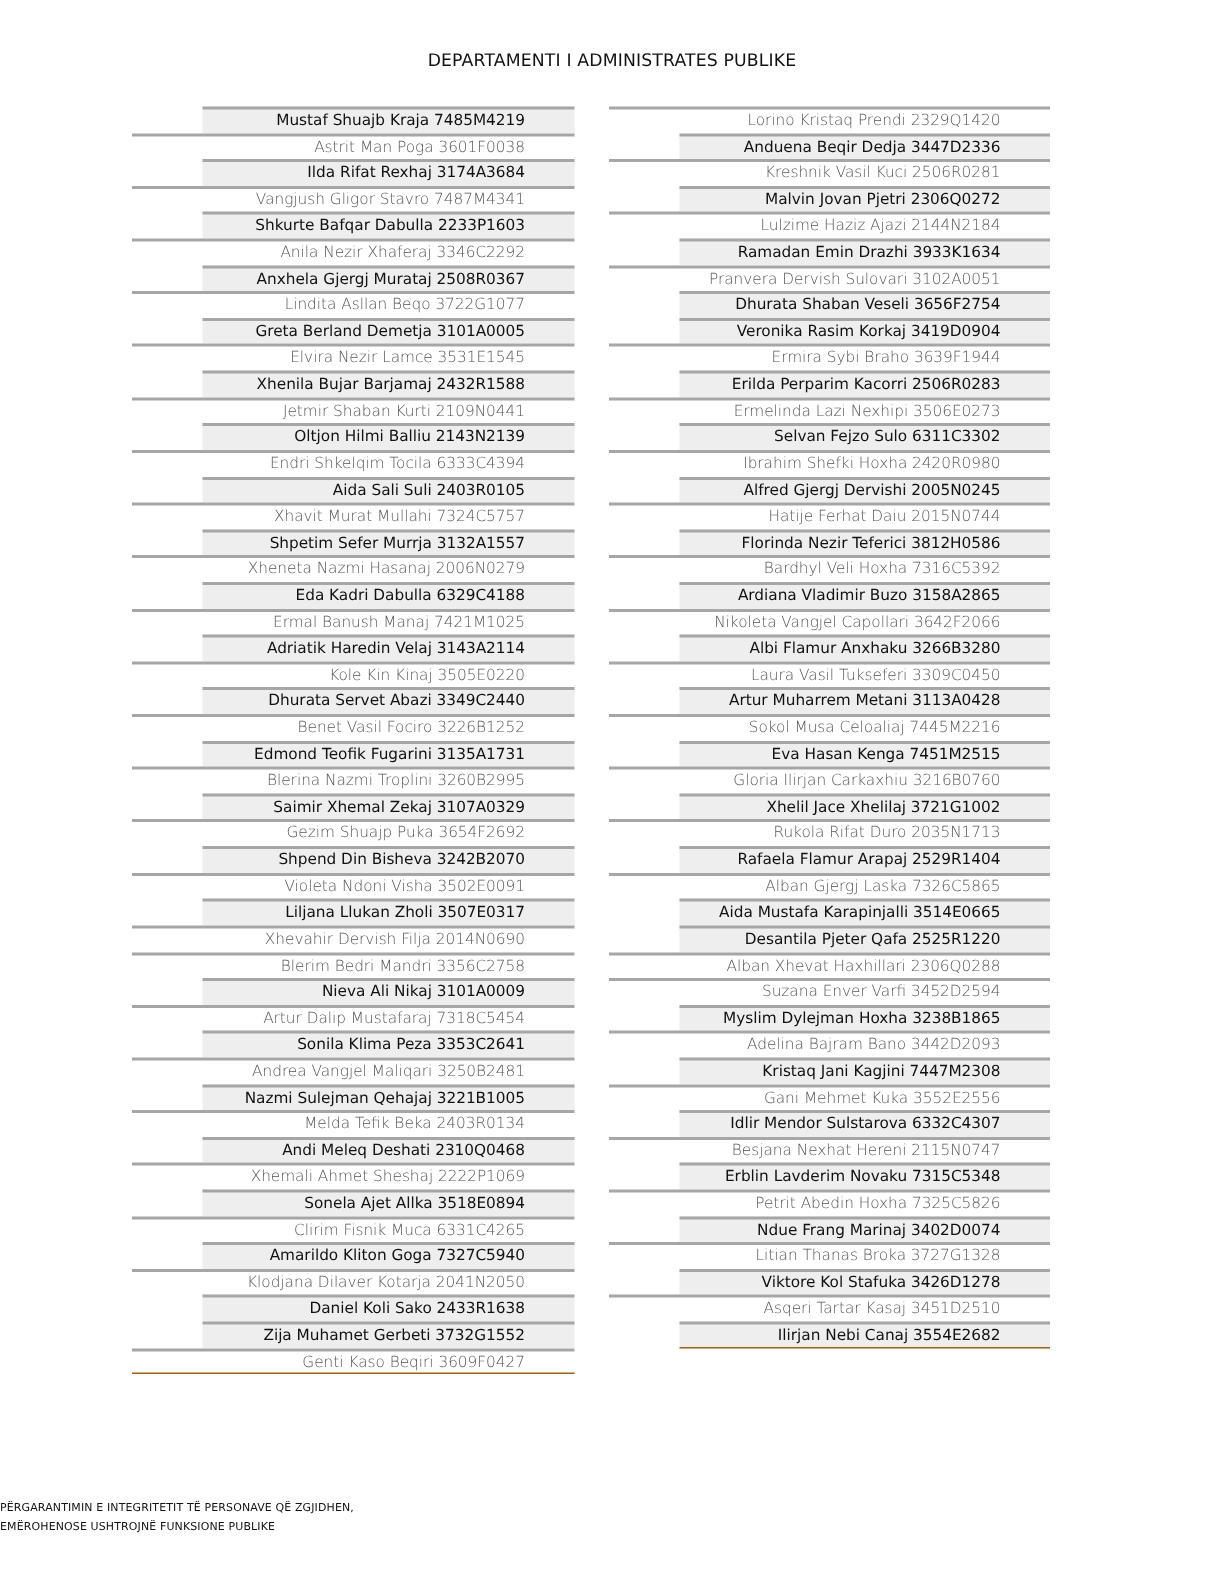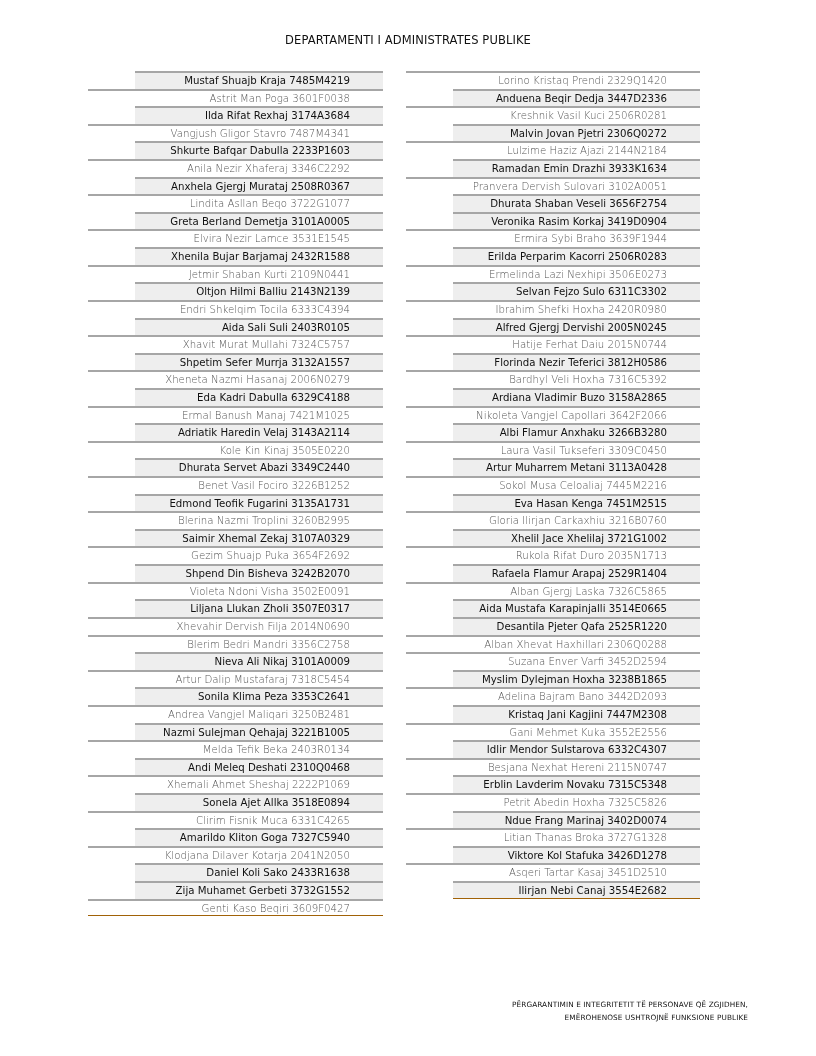--- a/index.html
+++ b/index.html
@@ -5,21 +5,21 @@
   html, body { margin:0; padding:0; background:#ffffff; }
   body { width:816px; height:1056px; position:relative; font-family:"DejaVu Sans", sans-serif; color:#000; overflow:hidden; }
   .title { position:absolute; top:33px; left:0; width:816px; text-align:center; font-size:11.5px; letter-spacing:0.1px; color:#111; }
   .col { position:absolute; top:71px; }
   .col.left { left:88px; width:295px; }
   .col.right { left:406px; width:294px; }
   .row { height:17.62px; box-sizing:border-box; border-top:2px solid #a6a6a6; text-align:right; padding-right:33px; font-size:10.2px; line-height:15px; white-space:nowrap; overflow:hidden; }
   .row.shade { background:#eeeeee; color:#111; font-weight:500;margin-left:47px; }
   .row.plain { background:#ffffff; color:#555; font-weight:300; }
   .row.last { border-bottom:1px solid #a16207; }
-  .footer { position:absolute; top:999px; left:0; width:748px; text-align:right; font-size:7.3px; line-height:12.5px; color:#111; letter-spacing:0.1px; }
+  .footer { position:absolute; top:999px; left:0; width:748px; text-align:left; font-size:7.3px; line-height:12.5px; color:#111; letter-spacing:0.1px; }
 </style>
 </head>
 <body>
 
 <div class="title">DEPARTAMENTI I ADMINISTRATES PUBLIKE</div>
 
 <div class="col left" id="col-left">
     <div class="row shade">Mustaf Shuajb Kraja 7485M4219</div>
     <div class="row plain">Astrit Man Poga 3601F0038</div>
     <div class="row shade">Ilda Rifat Rexhaj 3174A3684</div>

